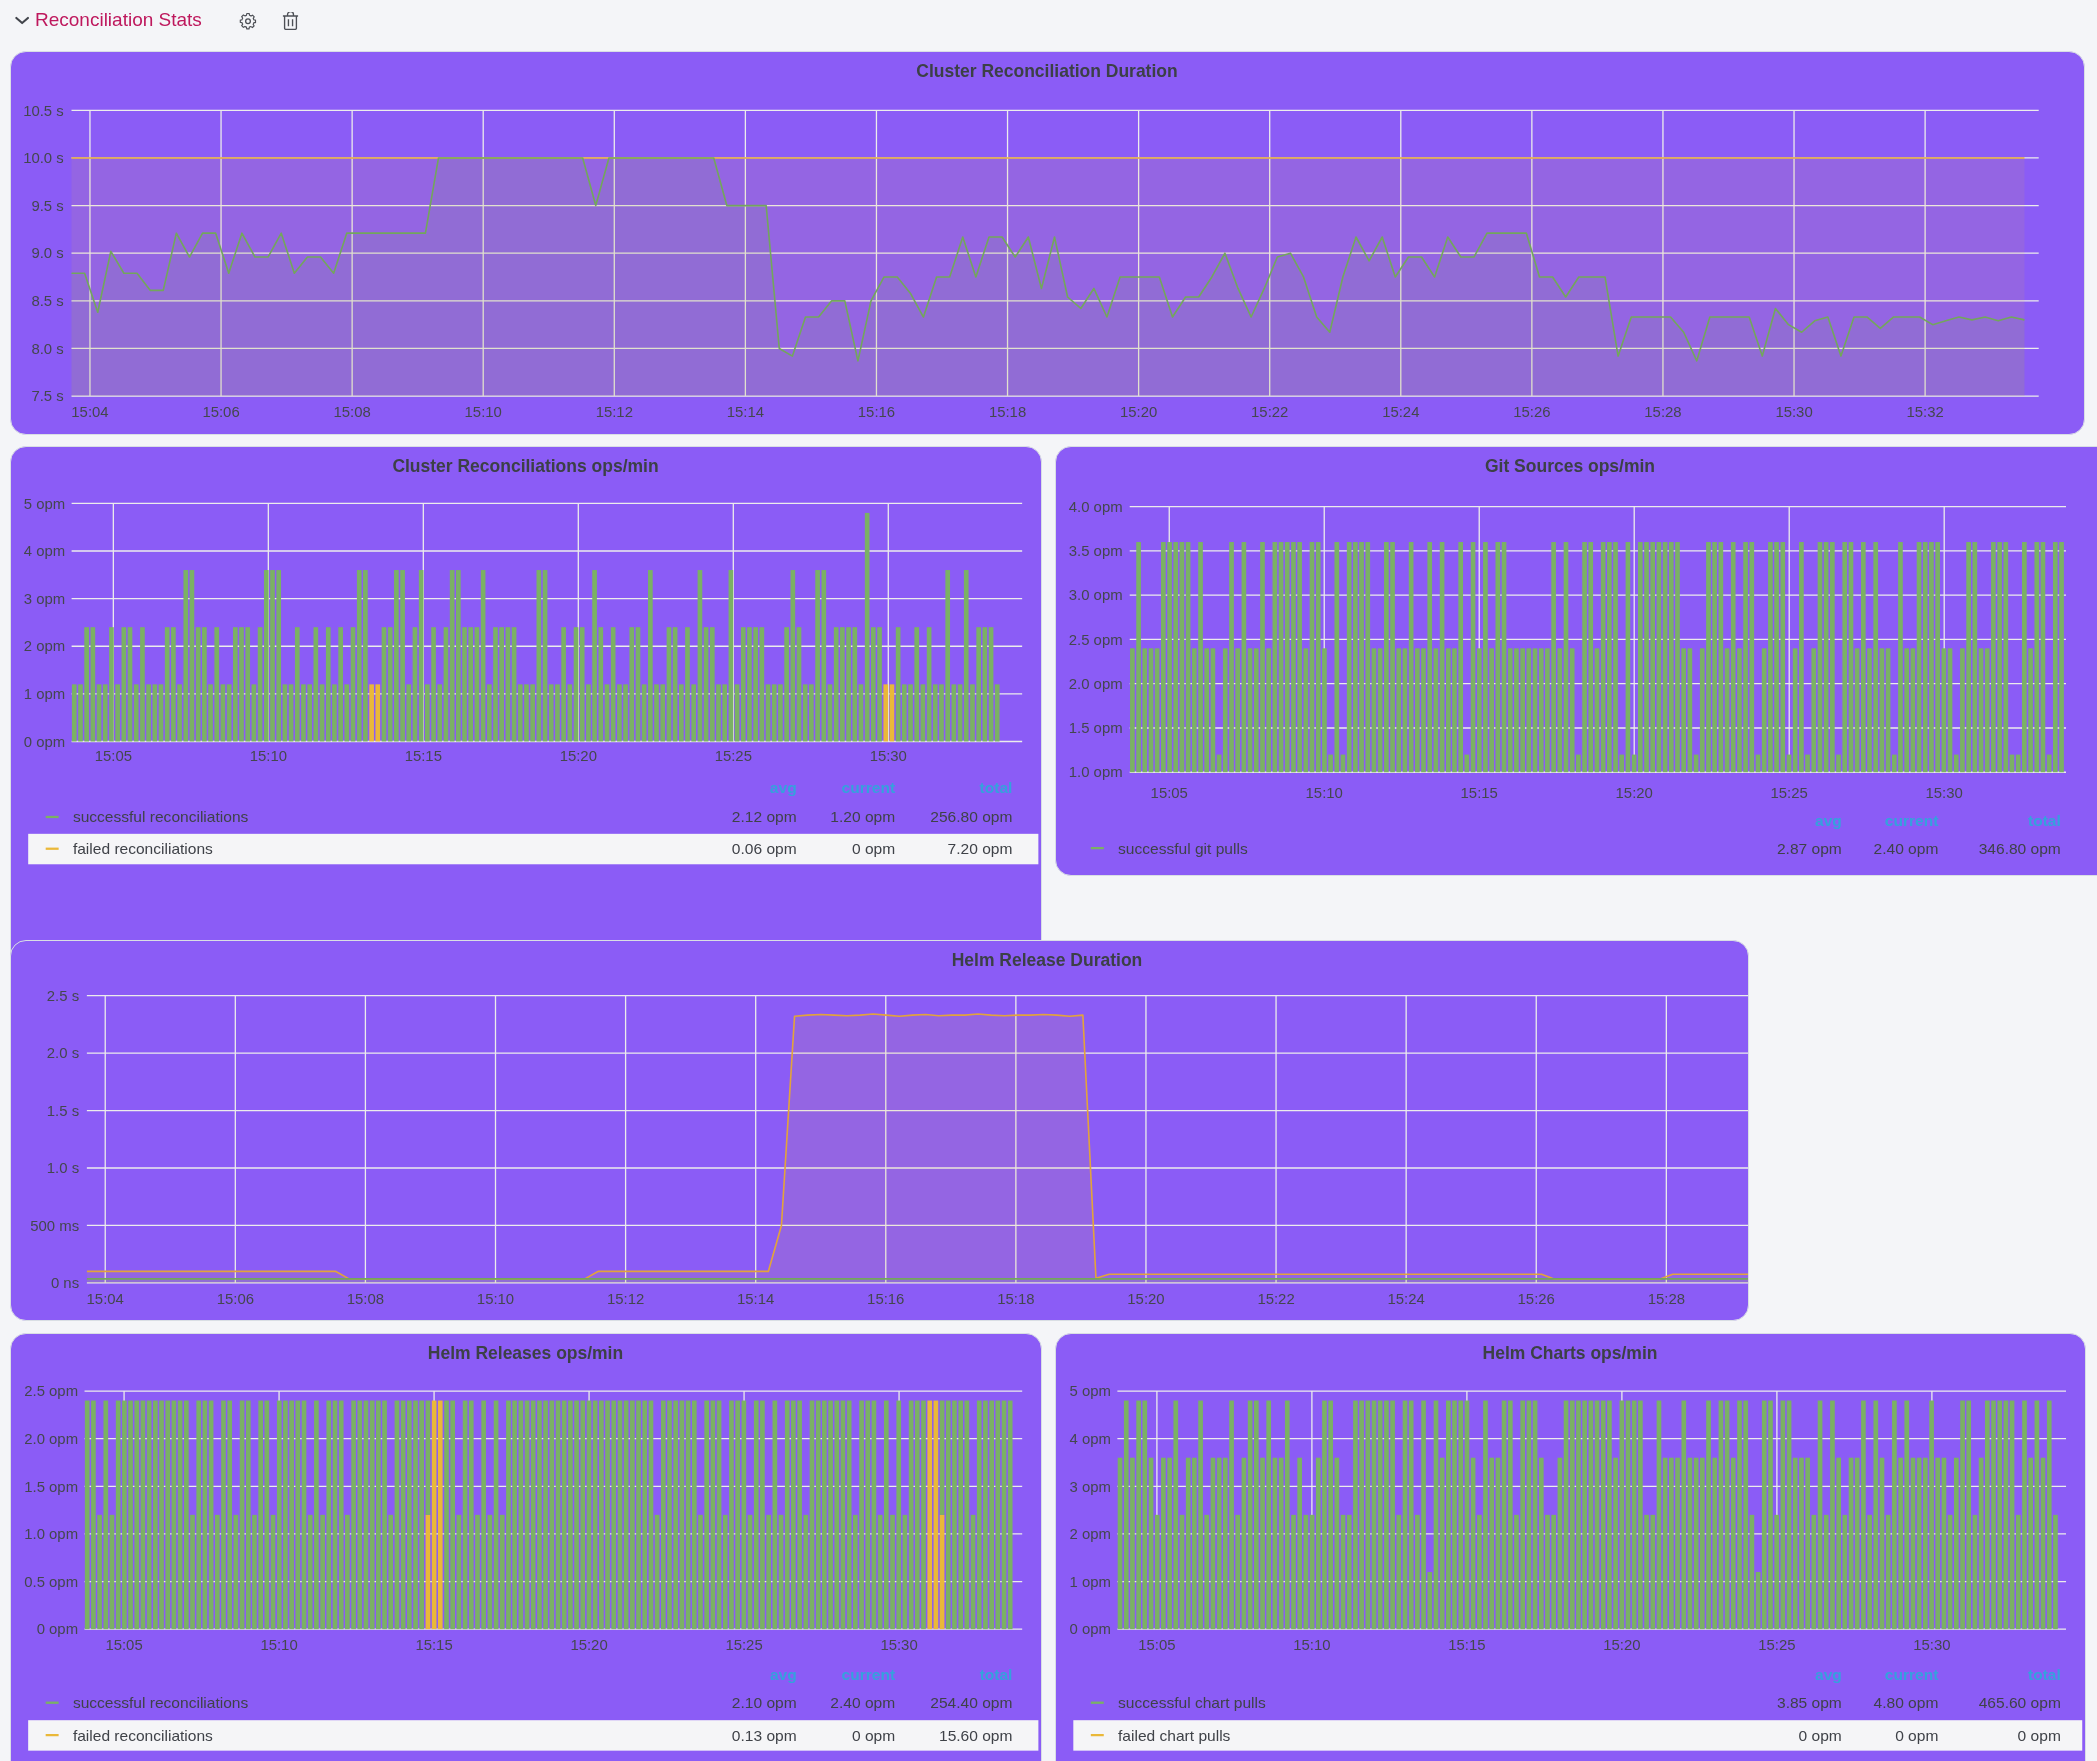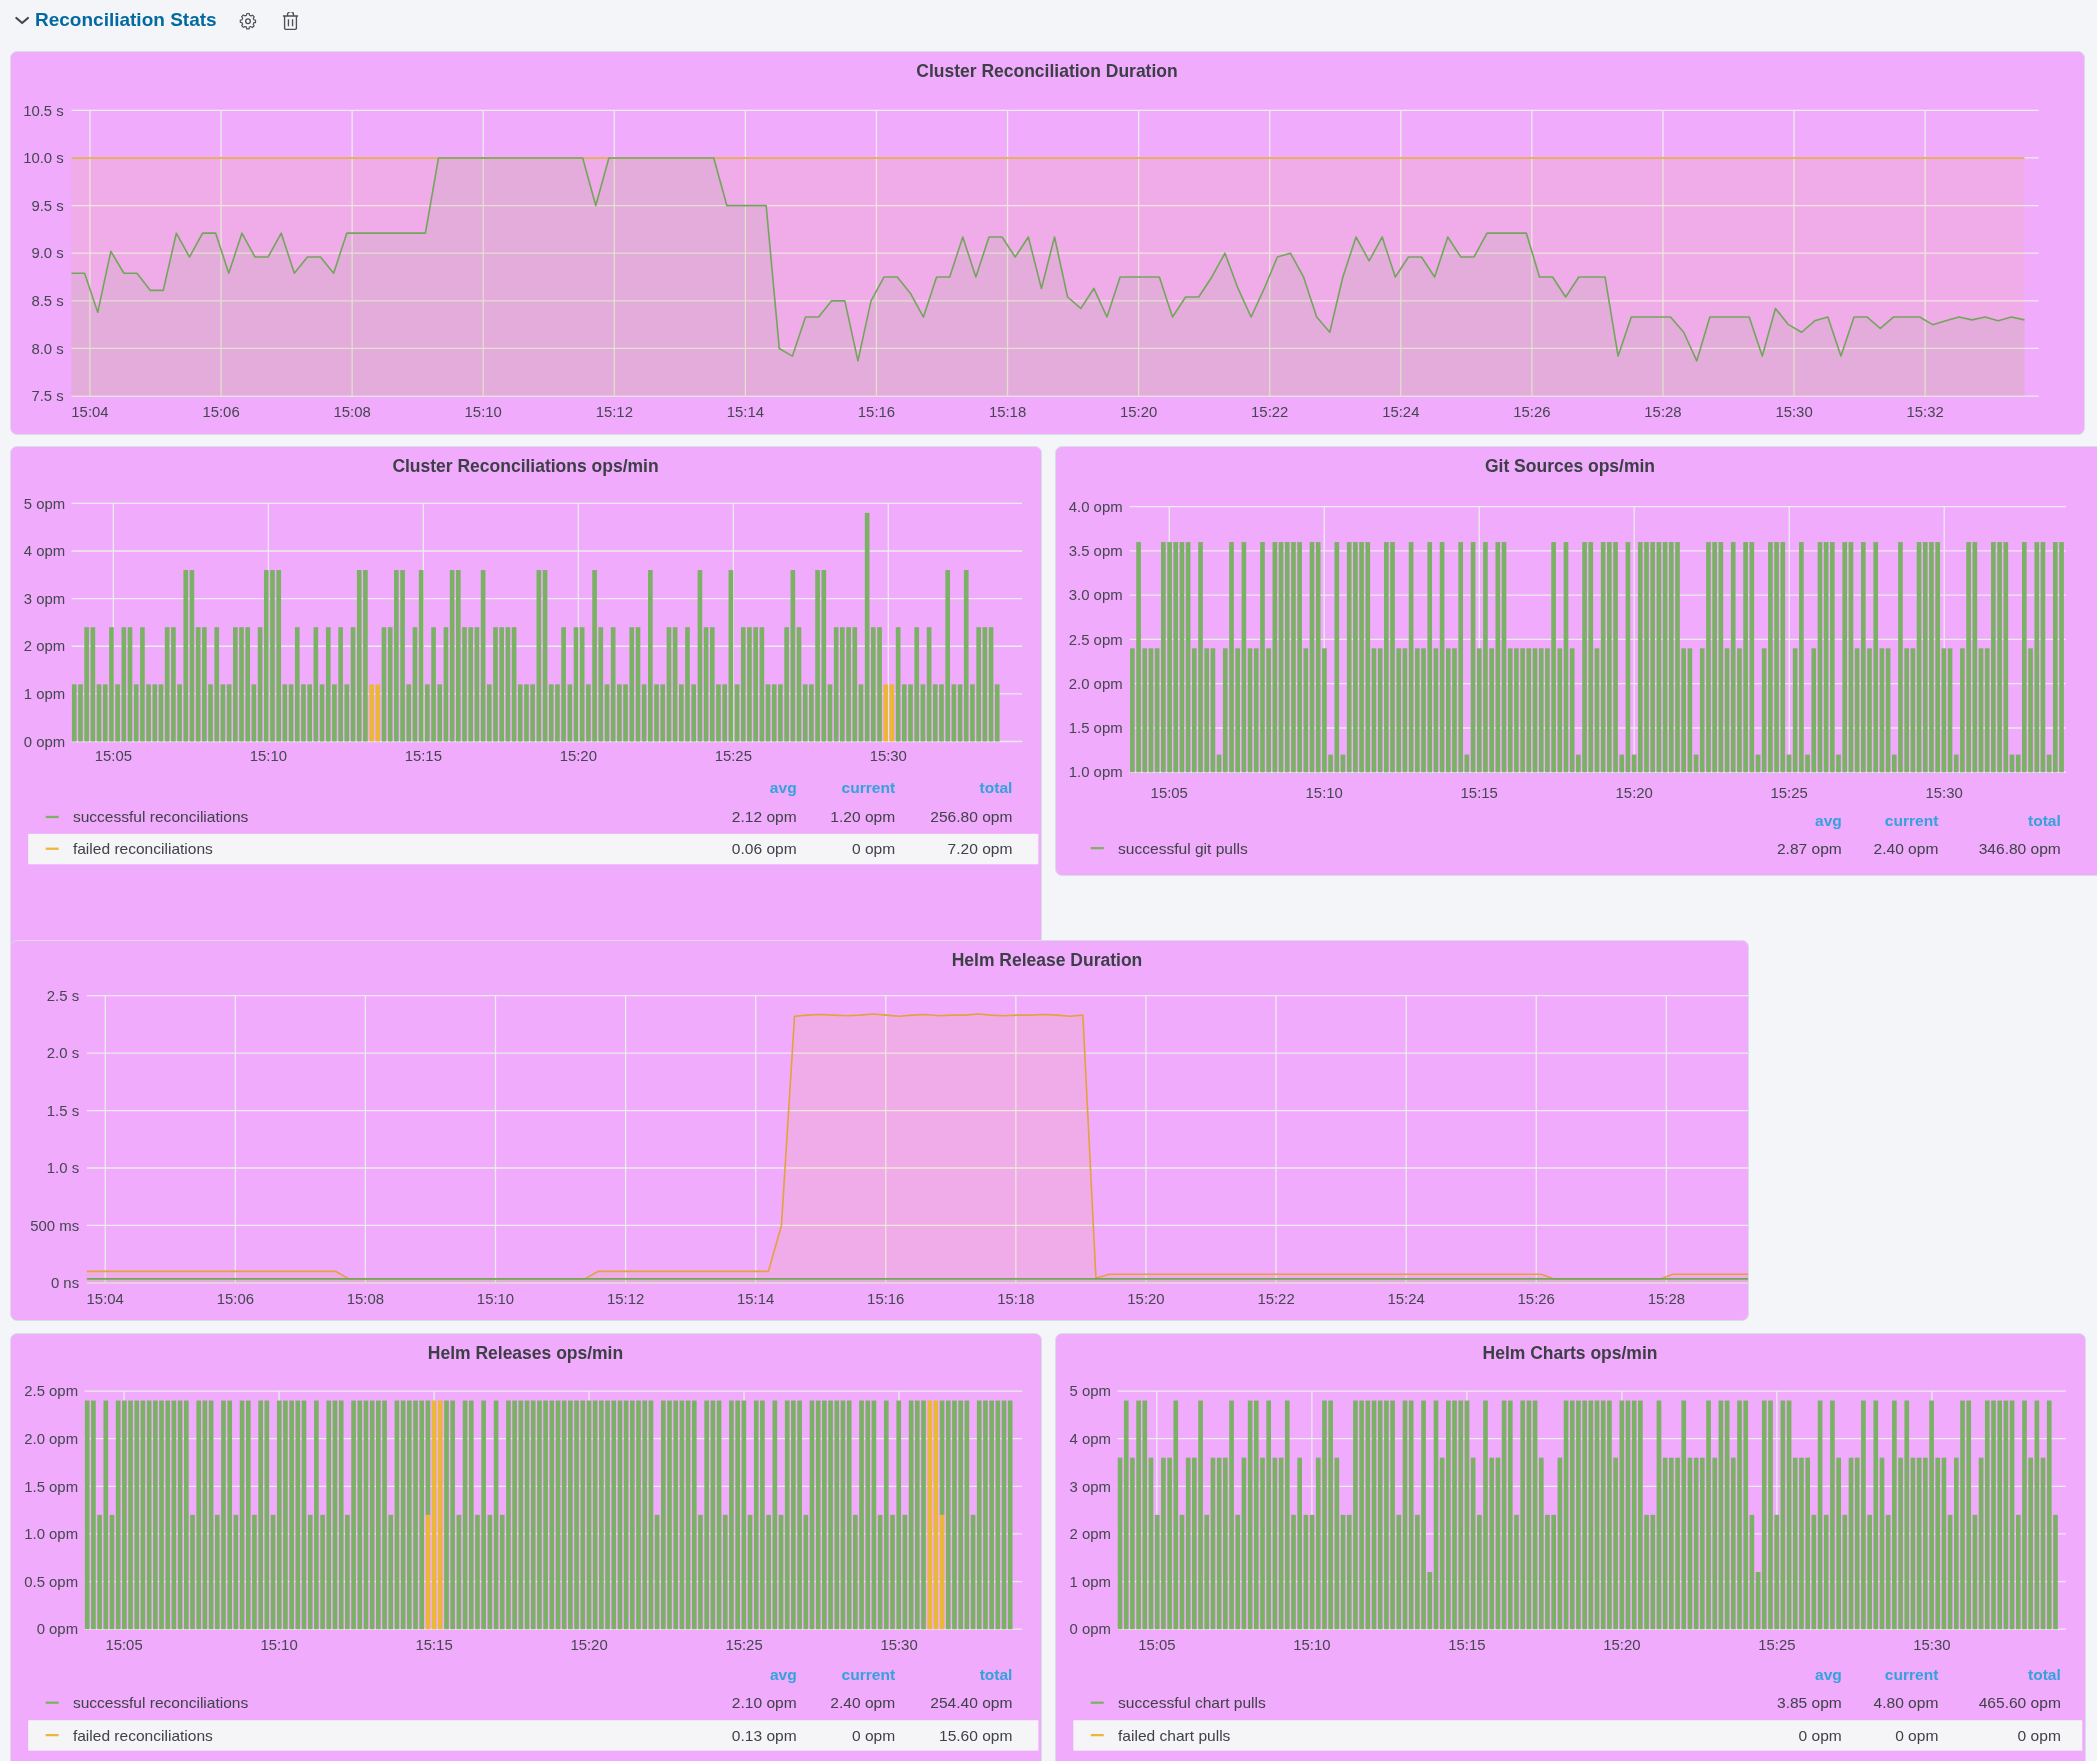--- a/index.html
+++ b/index.html
@@ -1,17 +1,17 @@
 <!DOCTYPE html>
 <html style="font-size:10.4px"><head><meta charset="utf-8"><style>
 
 html,body{margin:0;padding:0}
 body{width:2097px;height:1761px;background:#f4f5f8;font-family:"Liberation Sans",sans-serif;position:relative;overflow:hidden}
-.panel{position:absolute;background:#f0abfc;border:1.3px solid #d9dee4;border-radius:7px;box-sizing:border-box;overflow:hidden}
-.rowhead{position:absolute;display:flex;align-items:center;color:#0369a1;font-weight:700;font-size:19px}
+.panel{position:absolute;background:#8b5cf6;border:1.3px solid #d9dee4;border-radius:16px;box-sizing:border-box;overflow:hidden}
+.rowhead{position:absolute;display:flex;align-items:center;color:#be185d;font-weight:400;font-size:19px}
 </style></head><body>
 <svg style="position:absolute;left:15px;top:15.6px" width="14.3" height="9" viewBox="0 0 22 14">
     <path d="M2 3 L11 11 L20 3" stroke="#41444b" stroke-width="3.2" fill="none" stroke-linecap="round" stroke-linejoin="round"></path>
   </svg>
 <div class="rowhead" style="left:35px;top:5.8px;height:28.5px">Reconciliation Stats</div>
 <svg style="position:absolute;left:239px;top:12.3px" width="18" height="18" viewBox="0 0 16 16">
 <path fill="none" stroke="#4c4f55" stroke-width="1.15" d="M6.9 1.3 L9.1 1.3 L9.5 3.0 A5.2 5.2 0 0 1 10.9 3.7 L12.5 2.9 L14.1 4.5 L13.2 6.1 A5.2 5.2 0 0 1 13.7 7.5 L15.4 7.9 L15.4 10.1 L13.7 10.5 A5.2 5.2 0 0 1 13.1 11.9 L14 13.5 L12.4 15.1 L10.8 14.2 A5.2 5.2 0 0 1 9.4 14.7 L9 16.4 L6.8 16.4 L6.4 14.7 A5.2 5.2 0 0 1 5 14.1 L3.4 15 L1.8 13.4 L2.7 11.8 A5.2 5.2 0 0 1 2.1 10.4 L0.4 10 L0.4 7.8 L2.1 7.4 A5.2 5.2 0 0 1 2.7 6.0 L1.8 4.4 L3.4 2.8 L5 3.7 A5.2 5.2 0 0 1 6.4 3.1 Z" transform="scale(0.9) translate(0.9,0.2)"></path>
 <circle cx="8" cy="8.15" r="2.1" fill="none" stroke="#4c4f55" stroke-width="1.15"></circle>
   </svg>
 <svg style="position:absolute;left:282px;top:12.3px" width="17" height="18" viewBox="0 0 13 14">

